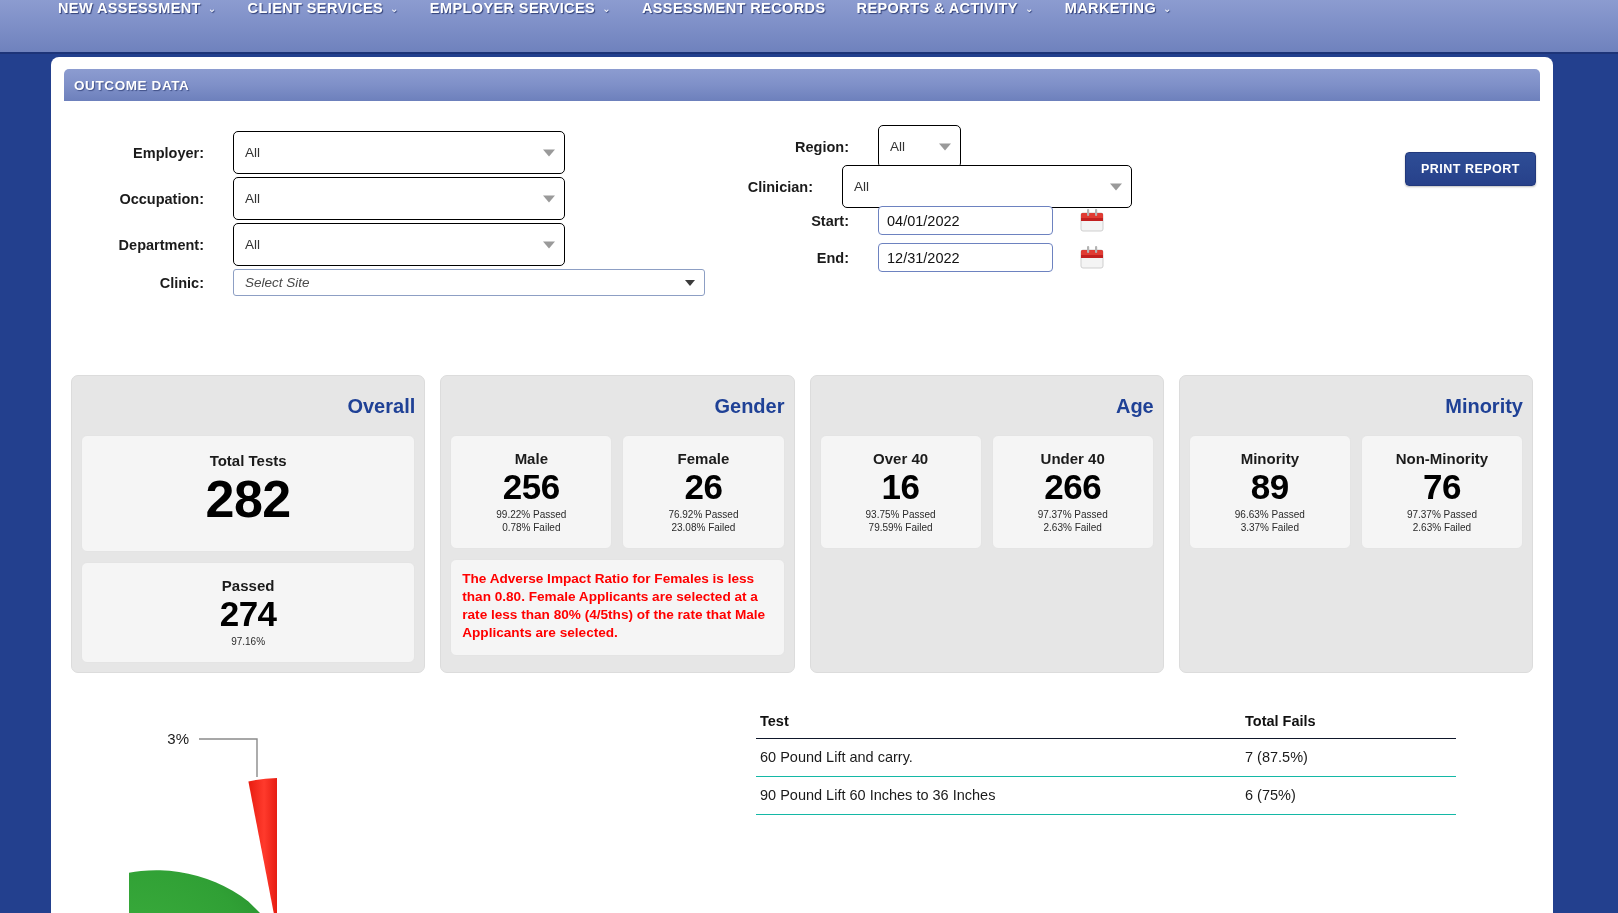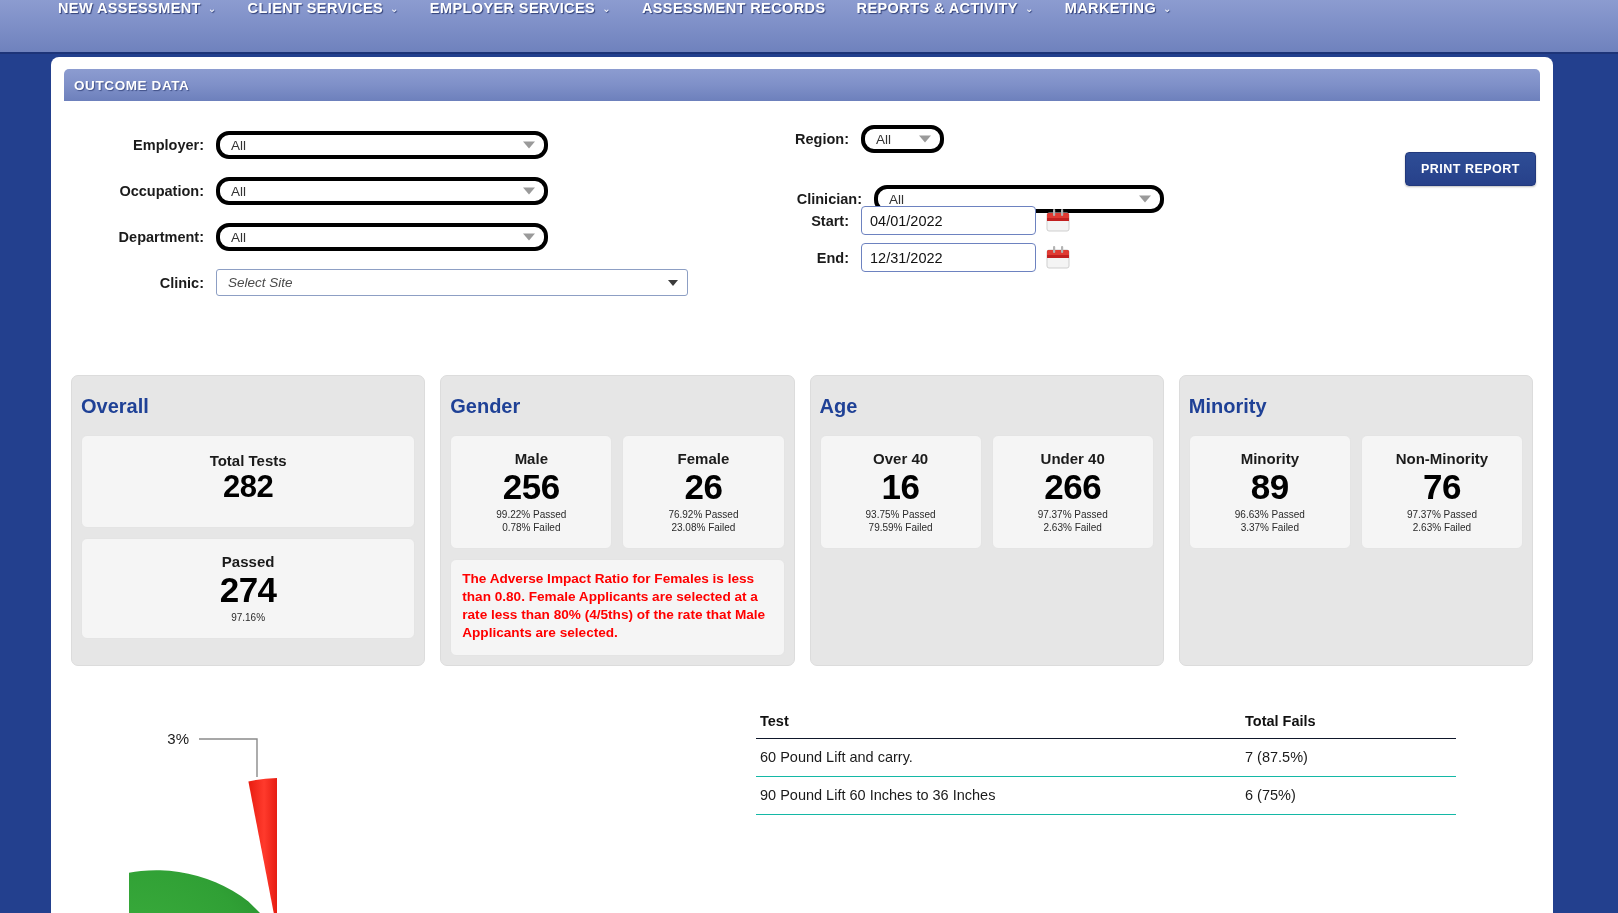--- a/index.html
+++ b/index.html
@@ -39,28 +39,28 @@
     background:linear-gradient(to bottom,#8c9cd0 0%,#7f90c8 50%,#6d80bc 100%);
     border-radius:5px 5px 0 0;
     display:flex; align-items:center; padding-left:10px;
     color:#fff; font-size:13.5px; font-weight:bold; letter-spacing:.6px;
     text-shadow:1px 1px 1px rgba(25,40,95,.6);
   }
 
   
   #filters{ position:relative; height:190px; }
 
-  .fr{ display:flex; align-items:center; position:absolute; }
+  .fr{ display:flex; align-items:center; position:absolute;gap:17px; }
   .flabel{
     font-size:14.5px; font-weight:bold; color:#1b1b1b;
     text-align:right; padding-right:12px;
   }
   .sel{
-    border:4px solid #000000; border-radius:13px; background:#fff;
-    height:28px; display:flex; align-items:center; position:relative;
+    border:1px solid #000000; border-radius:5px; background:#fff;
+    height:43px; display:flex; align-items:center; position:relative;
     padding:0 0 0 11px; font-size:13.5px; color:#333;
   }
   .sel .arw{
     position:absolute; right:9px; top:50%; transform:translateY(-50%);
     width:0; height:0; border-left:6px solid transparent;
     border-right:6px solid transparent; border-top:7px solid #9a9a9a;
   }
   .sel.blue{
     border:1px solid #8d9fc4; border-radius:3px; height:27px;
   }
@@ -86,21 +86,21 @@
   
   #cards{
     position:absolute; left:20px; top:318px; right:20px;
     display:flex; gap:15px;
   }
   .gcard{
     background:#e6e6e6; border:1px solid #dcdcdc; border-radius:7px;
     flex:1; padding:0 9px 9px 9px;
   }
   .gtitle{
-    text-align:left; color:#1f4196; font-size:20px; font-weight:bold;
+    text-align:right; color:#1f4196; font-size:20px; font-weight:bold;
     padding:19px 0 17px 0;
   }
   .subrow{ display:flex; gap:10px; }
   .scard{
     background:#f5f5f5; border:1px solid #e4e4e4; border-radius:6px;
     flex:1; padding:14px 6px 14px 6px; text-align:center;
   }
   .sname{ font-size:15px; font-weight:bold; color:#1b1b1b; }
   .snum{ font-size:35px; font-weight:bold; color:#000; line-height:1.16; letter-spacing:-.5px; }
   .spct{ font-size:10px; color:#2a2a2a; line-height:1.33; }
@@ -194,21 +194,21 @@
     </div>
 
     <div class="fr" style="left:680px; top:24px;">
       <div class="flabel" style="width:130px;">Region:</div>
       <div class="sel" style="width:83px;">
         <span class="val">All</span>
         <span class="arw"></span>
       </div>
     </div>
 
-    <div class="fr" style="left:693px; top:64px;margin-top:20px;">
+    <div class="fr" style="left:644px; top:64px;">
       <div class="flabel" style="width:130px;">Clinician:</div>
       <div class="sel" style="width:290px;">
         <span class="val">All</span>
         <span class="arw"></span>
       </div>
     </div>
 
     <div class="fr" style="left:680px; top:105px;">
       <div class="flabel" style="width:130px;">Start:</div>
       <div class="dateinput">
@@ -245,21 +245,21 @@
       <span>PRINT REPORT</span>
     </div>
   </div>
 
   <div id="cards">
 
     <div class="gcard">
       <div class="gtitle">Overall</div>
       <div class="scard" style="padding:16px 6px 22px 6px;">
         <div class="sname">Total Tests</div>
-        <div class="snum" style="font-size:31px;">282</div>
+        <div class="snum" style="font-size:52px;">282</div>
       </div>
       <div class="subrow" style="margin-top:10px;">
         <div class="scard">
           <div class="sname">Passed</div>
           <div class="snum">274</div>
           <div class="spct">97.16%</div>
         </div>
       </div>
     </div>
 

